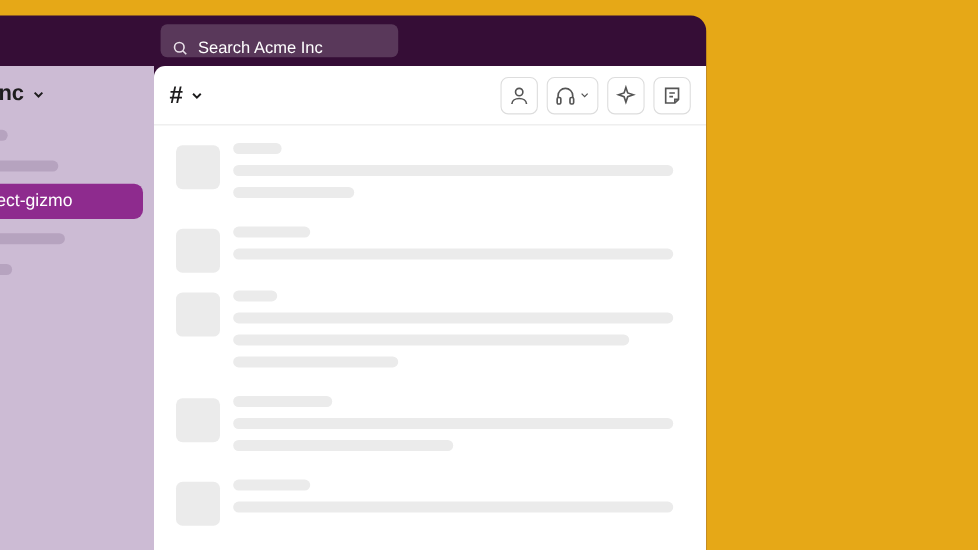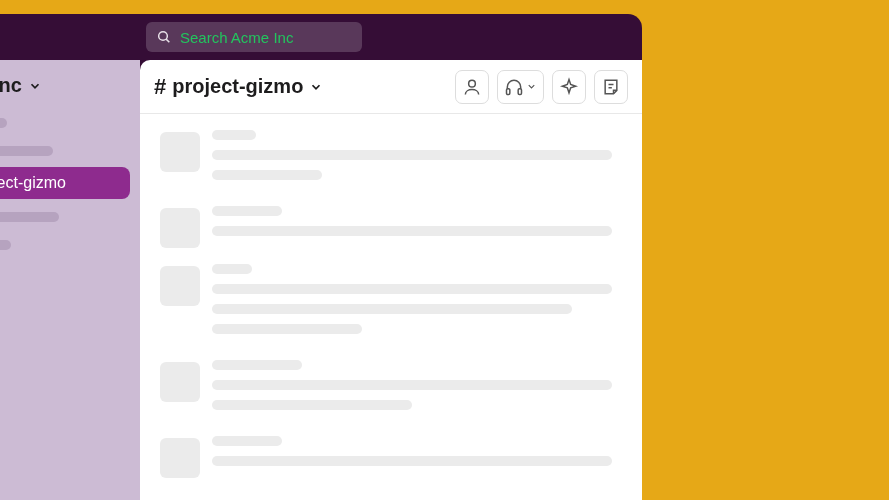--- a/index.html
+++ b/index.html
@@ -31,23 +31,23 @@
     position: relative;
   }
   .search-box {
     position: absolute;
     left: 346px;
     width: 216px;
     height: 30px;
     background: rgba(255,255,255,0.18);
     border-radius: 6px;
     display: flex;
-    align-items: center;
+    align-items: flex-end;
     padding: 0 10px;
-    color: #22c55e;
+    color: #ffffff;
     font-size: 15px;
     gap: 8px;
   }
   .search-box svg { flex-shrink: 0; }
   .body-row {
     flex: 1;
     display: flex;
   }
   .sidebar {
     width: 340px;
@@ -190,21 +190,20 @@
       <div class="spacer-6"></div>
       <div class="nav-skel s3"></div>
       <div class="spacer-4"></div>
       <div class="nav-skel s4"></div>
     </div>
 
     <div class="pane">
       <div class="channel-header">
         <div class="channel-title">
           <span class="hash">#</span>
-          <span>project-gizmo</span>
           <svg class="chev-down" width="14" height="14" viewBox="0 0 24 24" fill="none" stroke="#1d1c1d" stroke-width="3">
             <polyline points="6 9 12 15 18 9"></polyline>
           </svg>
         </div>
         <div class="header-spacer"></div>
         <div class="icon-btn">
           <svg width="20" height="20" viewBox="0 0 24 24" fill="none" stroke="#555" stroke-width="1.8">
             <circle cx="12" cy="8" r="4"></circle>
               <path d="M4 21c0-4 4-6 8-6s8 2 8 6"></path>
           </svg>

